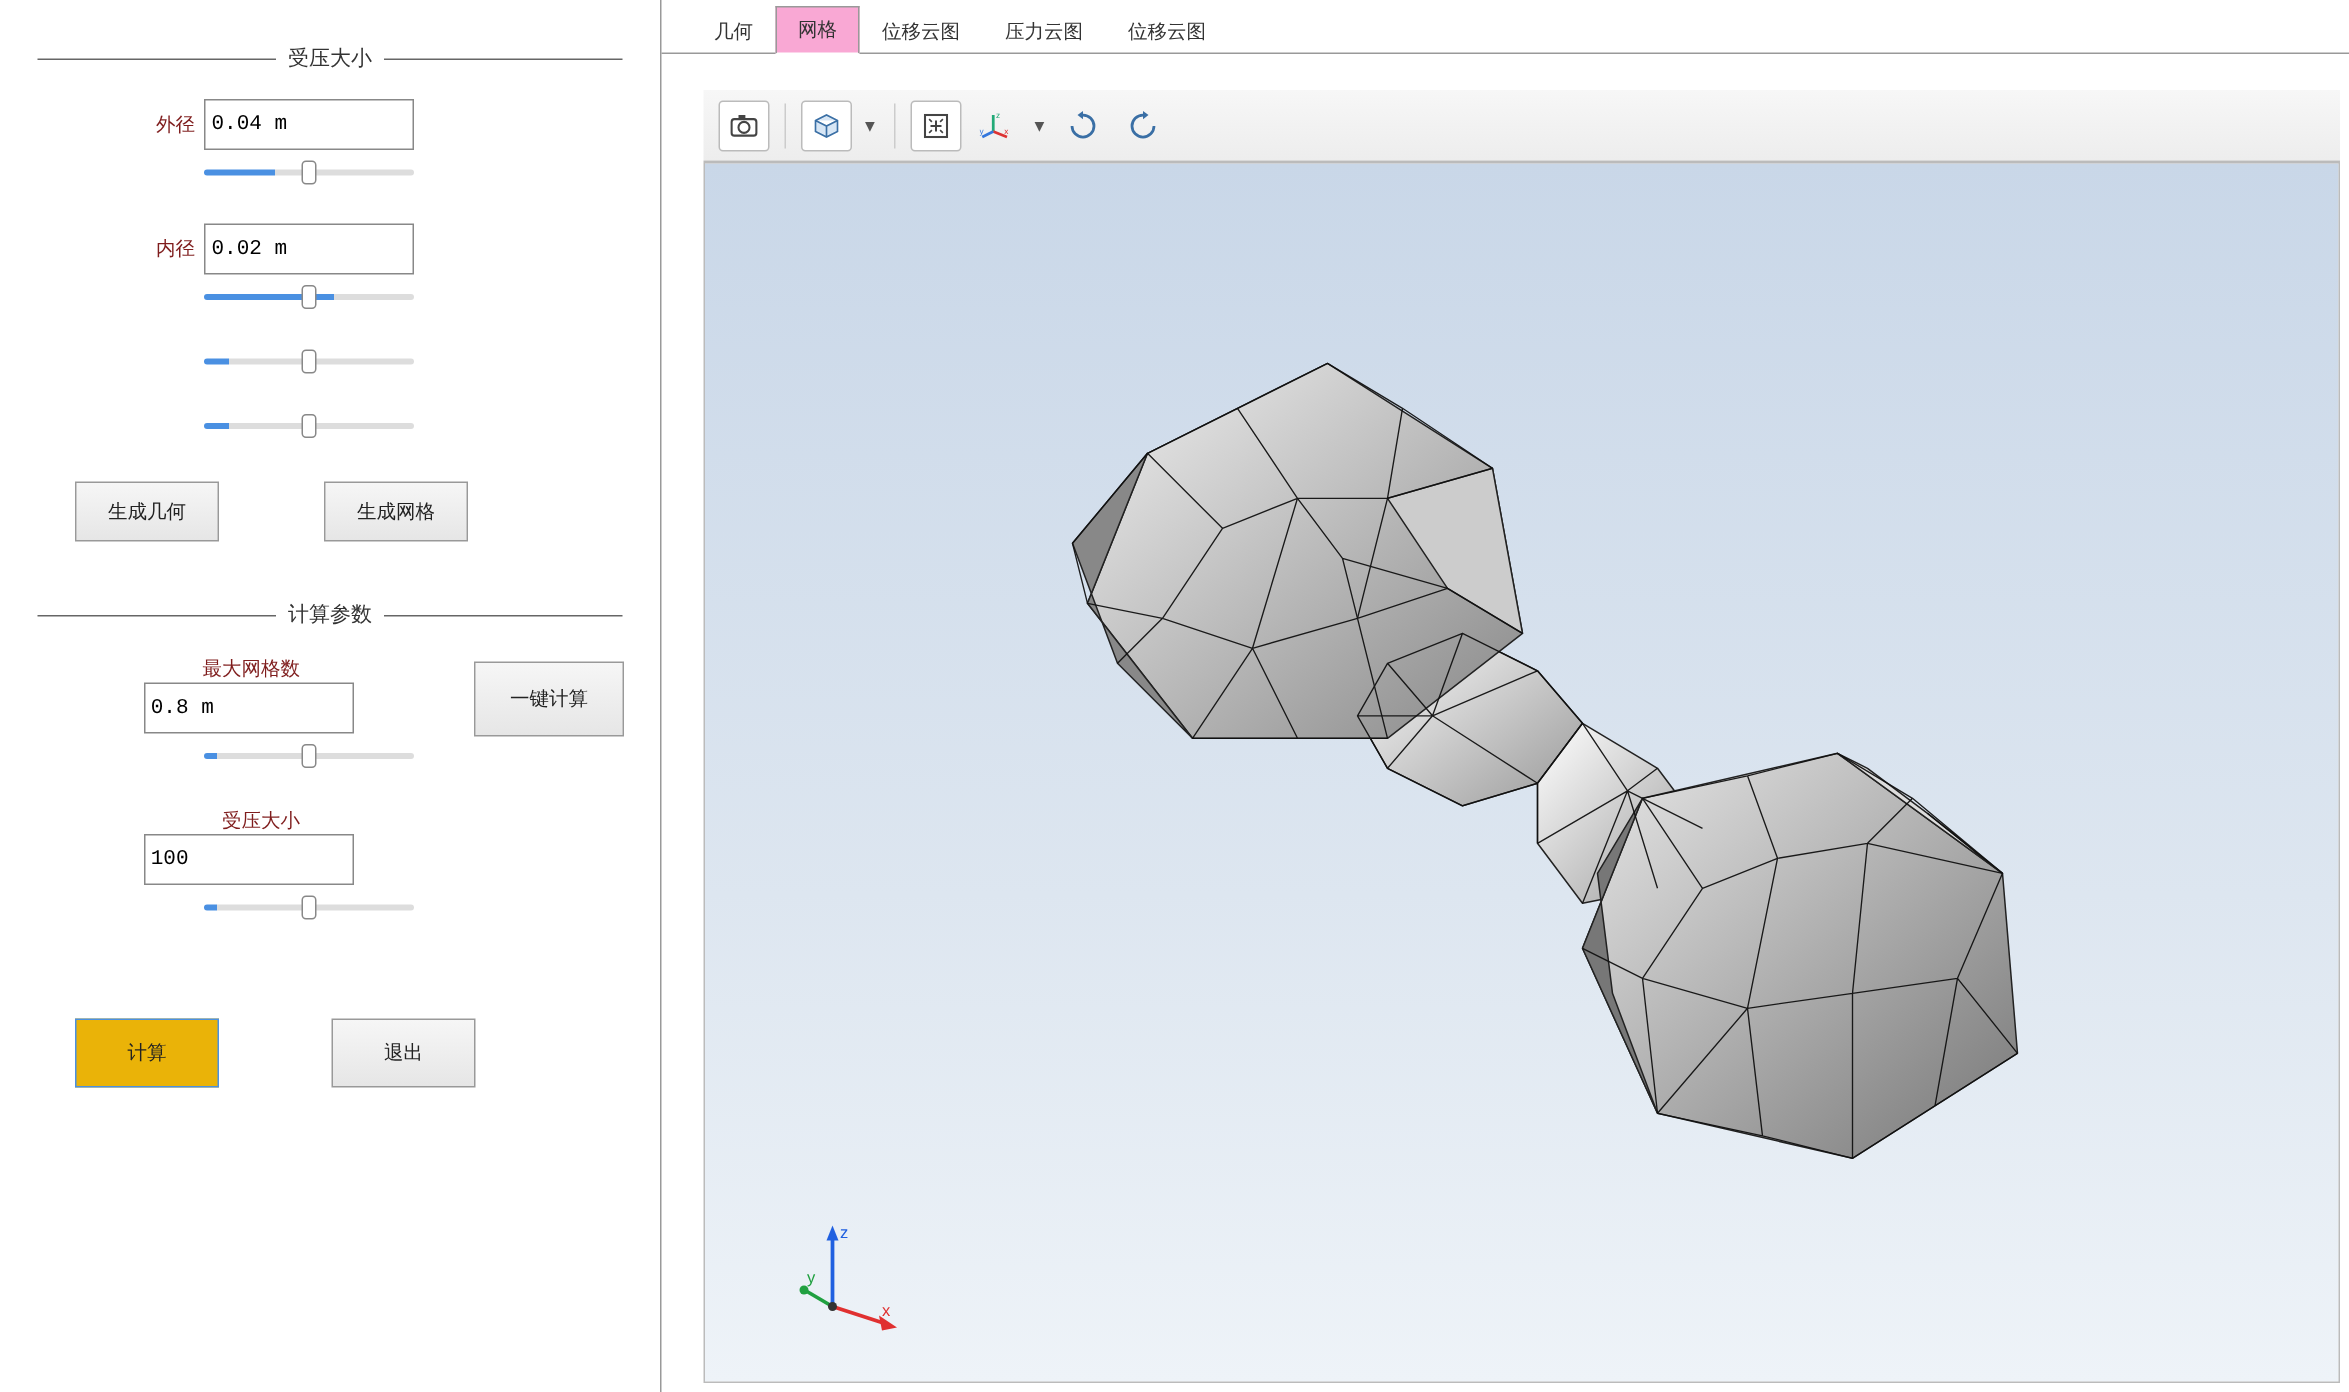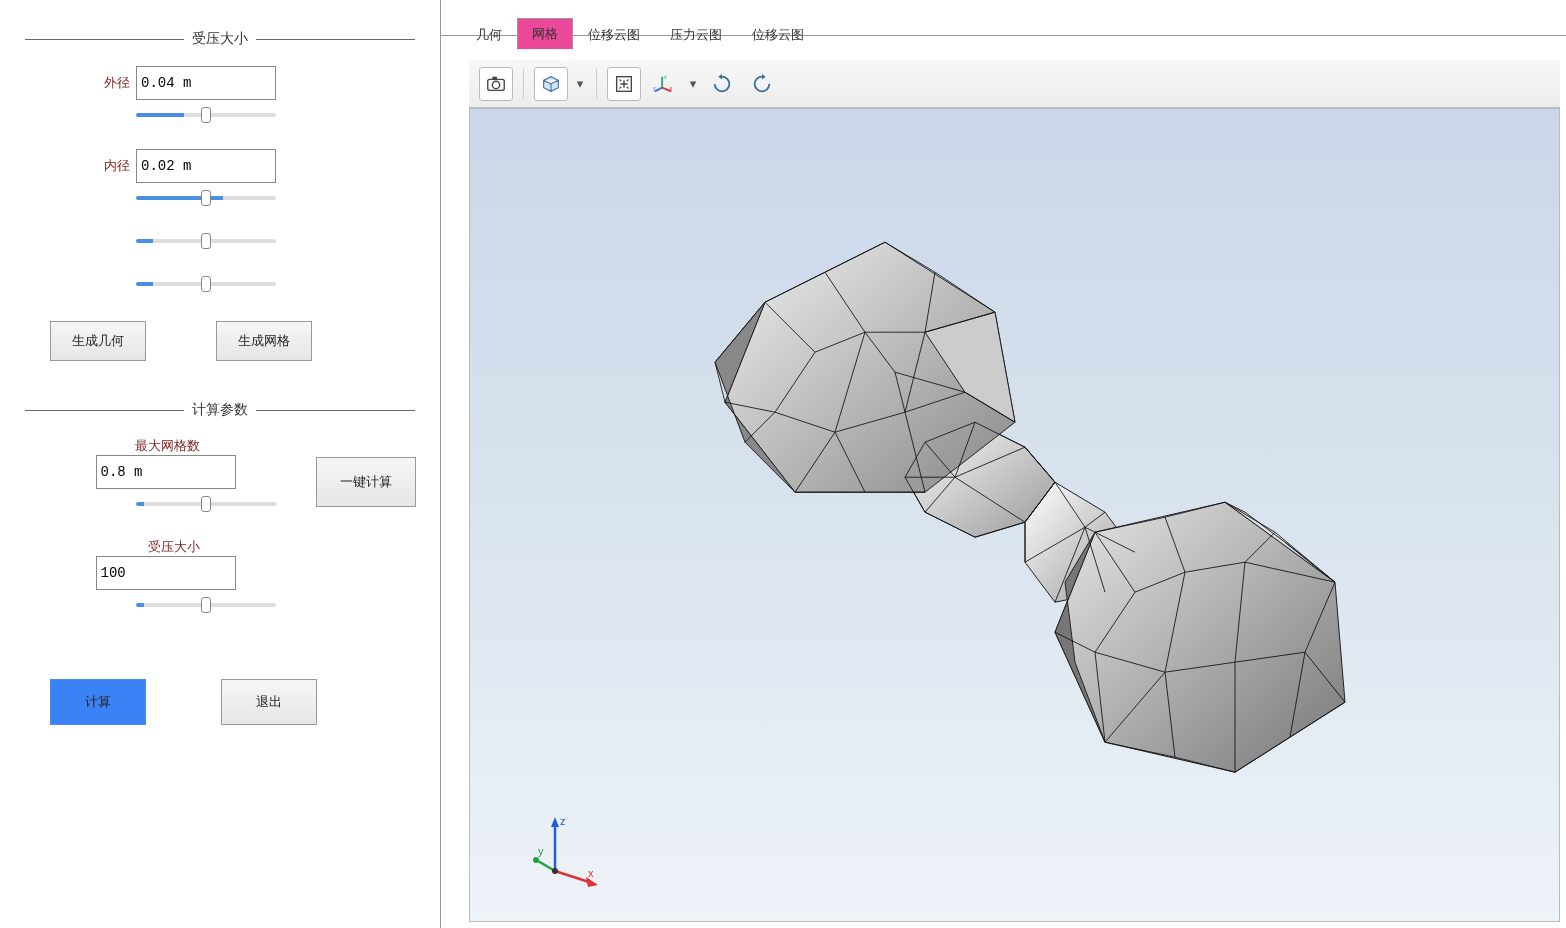--- a/index.html
+++ b/index.html
@@ -103,33 +103,33 @@
 .btn {
   min-width: 96px;
   height: 40px;
   background: linear-gradient(#f6f6f6, #e6e6e6);
   border: 1px solid #999;
   font-size: 13px;
   cursor: pointer;
   color: #222;
 }
 .btn.active {
-  background: #3b82f6;
+  background: #eab308;
   border: 1px solid #4a90e2;
 }
 .calc-block {
   display: flex;
   align-items: flex-start;
   gap: 40px;
 }
 .calc-params { flex: 1; }
 .one-click-box {
   width: 100px;
   height: 50px;
-  margin-top: 20px;
+  margin-top: 4px;
 }
 .param-row.calc .param-label { width: 75px; }
 .param-row.calc { padding-left: 30px; flex-direction: column; }
 .param-slider-wrap.calc { padding-left: 111px; }
 .footer-btns {
   display: flex;
   gap: 75px;
   padding-left: 25px;
   margin-top: 40px;
 }
@@ -145,26 +145,26 @@
   border-bottom: 1px solid #999;
   font-size: 13px;
 }
 .tab {
   padding: 6px 14px;
   cursor: pointer;
   color: #333;
   border: 1px solid transparent;
   border-bottom: none;
   position: relative;
-  top: 15px;
+  top: 1px;
 }
 .tab.active {
   border: 1px solid #999;
   border-bottom: 1px solid #fff;
-  background: #ec4899;
+  background: #f9a8d4;
 }
 .toolbar {
   height: 48px;
   background: linear-gradient(#f7f7f7, #ededed);
   border-bottom: 1px solid #bbb;
   display: flex;
   align-items: center;
   padding: 0 10px;
   gap: 6px;
   margin-top: 24px;

